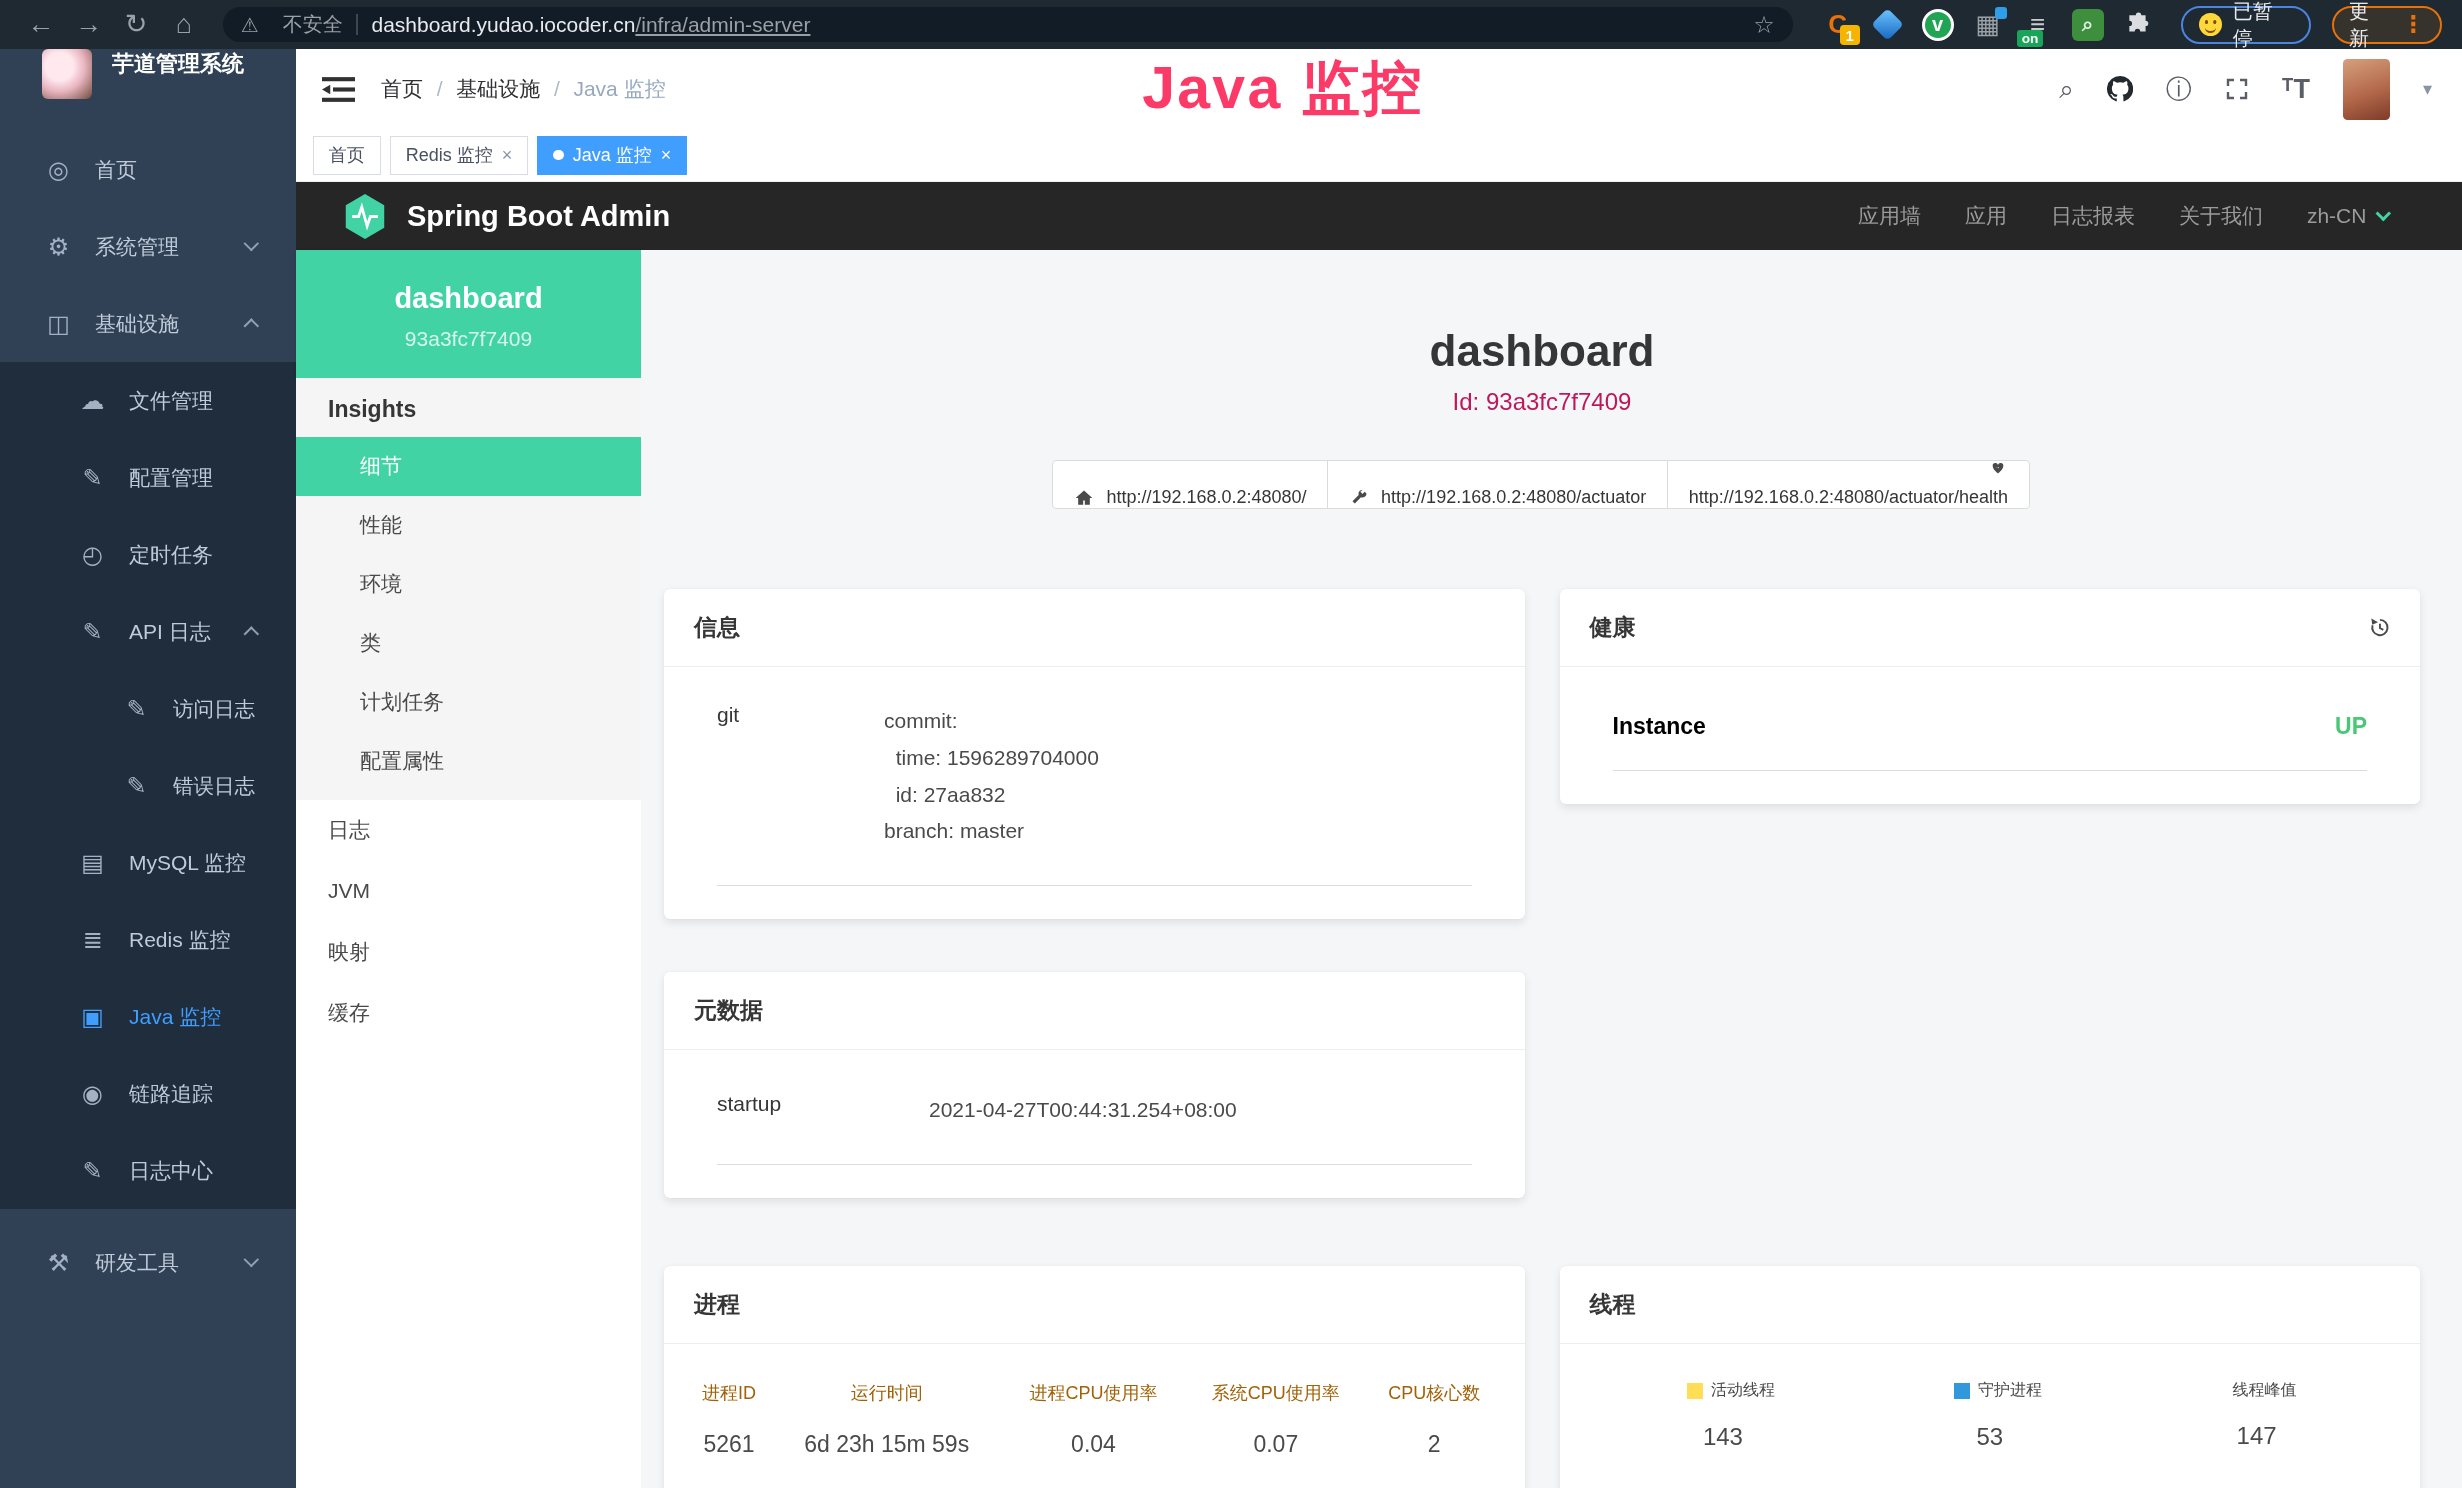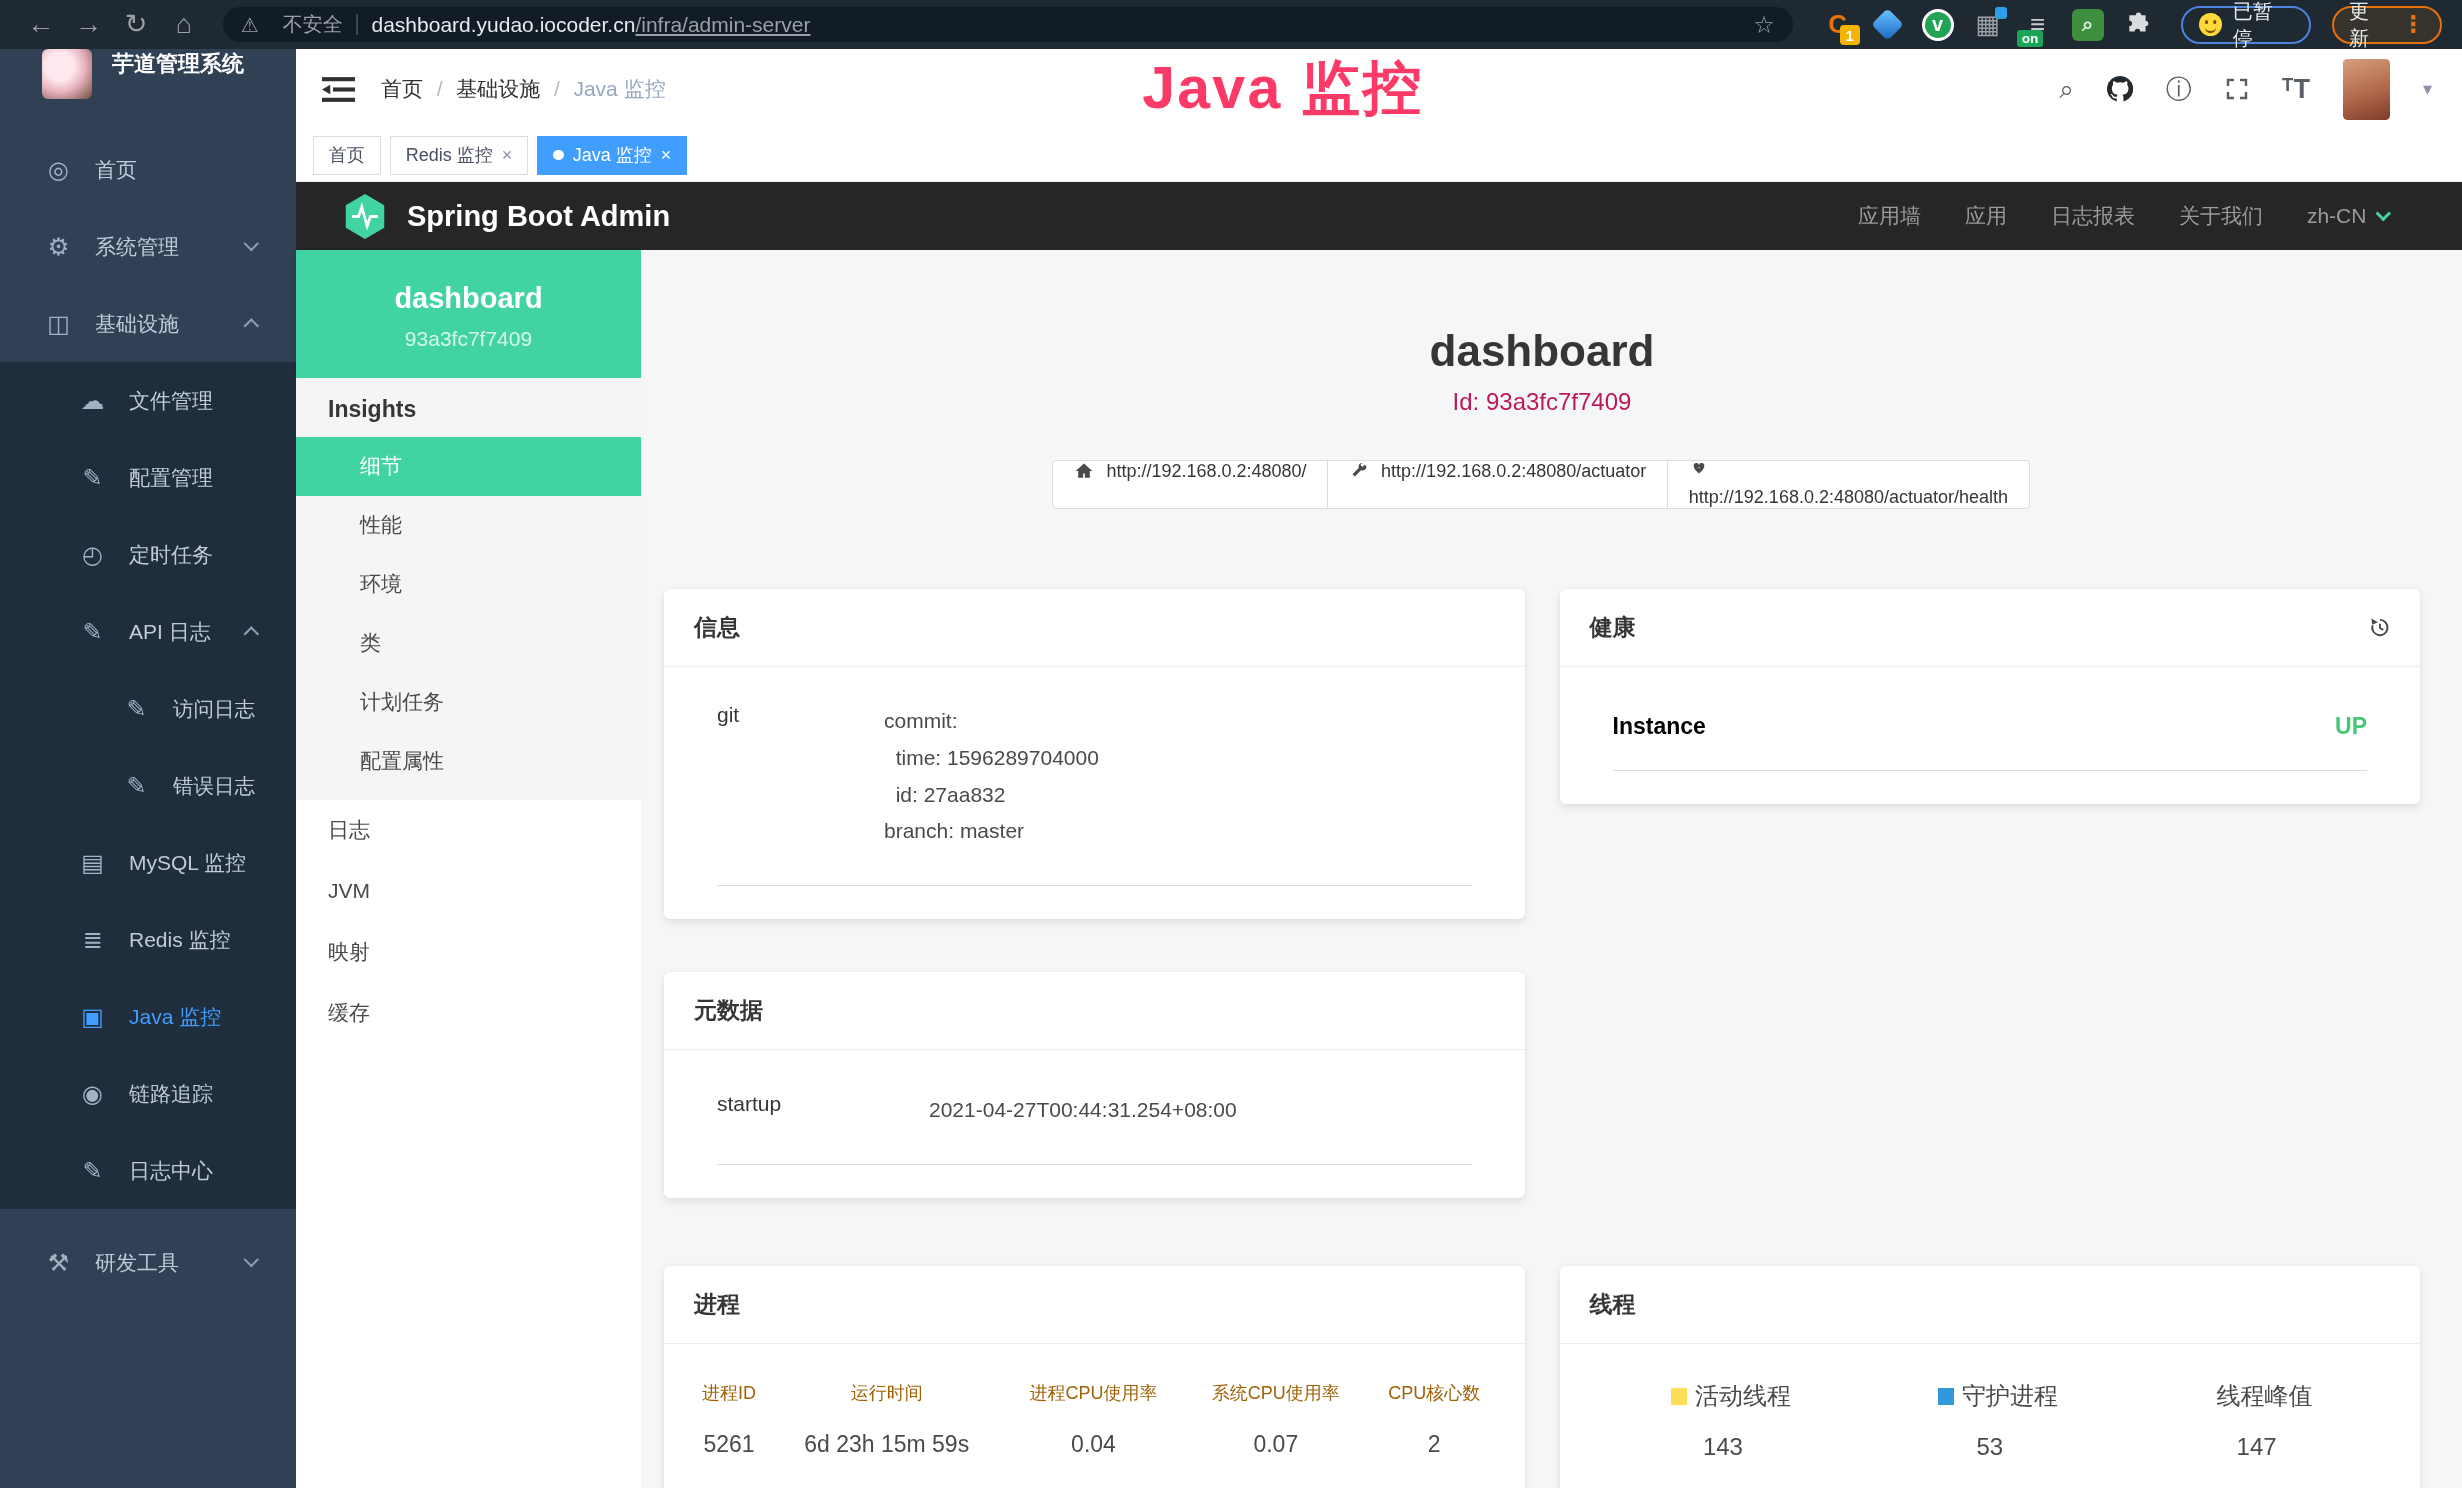--- a/index.html
+++ b/index.html
@@ -105,21 +105,21 @@
   .ins-item { height:59px; display:flex; align-items:center; padding-left:64px; font-size:21px; color:#4a4a4a; }
   .ins-item.active { background:#42d3a5; color:#fff; }
   .ins-top .ins-item { padding-left:32px; height:61px; background:#fff; }
   .ins-fill { flex:1; background:#fff; }
 
   
   .content { flex:1; background:#f5f6f7; padding:76px 42px 0 23px; overflow:hidden; }
   .pg-title { text-align:center; font-size:44px; font-weight:bold; color:#363636; }
   .pg-id { text-align:center; font-size:24px; color:#be185d; margin-top:12px; }
   .chips { display:flex; justify-content:center; margin-top:44px; }
-  .chip { height:49px; background:#fff; border:1.5px solid #dbdbdb; display:flex; align-items:flex-start; gap:12px;
+  .chip { height:49px; background:#fff; border:1.5px solid #dbdbdb; display:flex; align-items:flex-end; gap:12px;
     padding:0 21px; font-size:18px; color:#363636; margin-left:-1.5px; }
   .chip svg { width:20px; height:20px; fill:#4a4a4a; }
   .chip:first-child { border-radius:4.6px 0 0 4.6px; }
   .chip:last-child { border-radius:0 4.6px 4.6px 0;flex-direction:column; }
 
   .cards { margin-top:80px; }
   .crow { display:flex; gap:35px; align-items:flex-start; }
   .ccol { flex:1; min-width:0; }
   .card { background:#fff; border-radius:6px; box-shadow:0 3.8px 9px rgba(0,0,0,.09), 0 0 1.5px rgba(0,0,0,.05); }
   .card-h { padding:23px 30px; font-size:23px; font-weight:bold; color:#363636; border-bottom:1.5px solid #ededed;
@@ -130,21 +130,21 @@
   .kv .v { color:#4a4a4a; line-height:1.75; white-space:pre-wrap; }
   .divider { border-bottom:1.5px solid #dcdcdc; margin-top:35px; }
   .health-row { display:flex; justify-content:space-between; font-size:23px; font-weight:bold; }
   .health-row .st { color:#48c774; }
   .ptable { width:100%; border-collapse:collapse; }
   .ptable th { font-size:18px; color:#a16207; font-weight:normal; padding:10.6px 4.6px; text-align:center; }
   .ptable td { font-size:23px; color:#4a4a4a; padding:15px 4.6px 7.6px; text-align:center; }
 
   .legend { display:flex; margin-top:10.6px; }
   .leg { flex:1; text-align:center; }
-  .leg .lh { font-size:24px; color:#4a4a4a; display:inline-flex; align-items:center; gap:7.6px;padding-left:16px; }
+  .leg .lh { font-size:16px; color:#4a4a4a; display:inline-flex; align-items:center; gap:7.6px;padding-left:16px; }
   .leg .sw { width:16.7px; height:16.7px; display:inline-block; }
   .leg .lv { font-size:24px; color:#4a4a4a; margin-top:21px; }
 
   .hist-ico { width:23px; height:23px; }
 </style>
 </head>
 <body>
 
 <div class="browser-bar">
   <span class="nav-ico">←</span>

